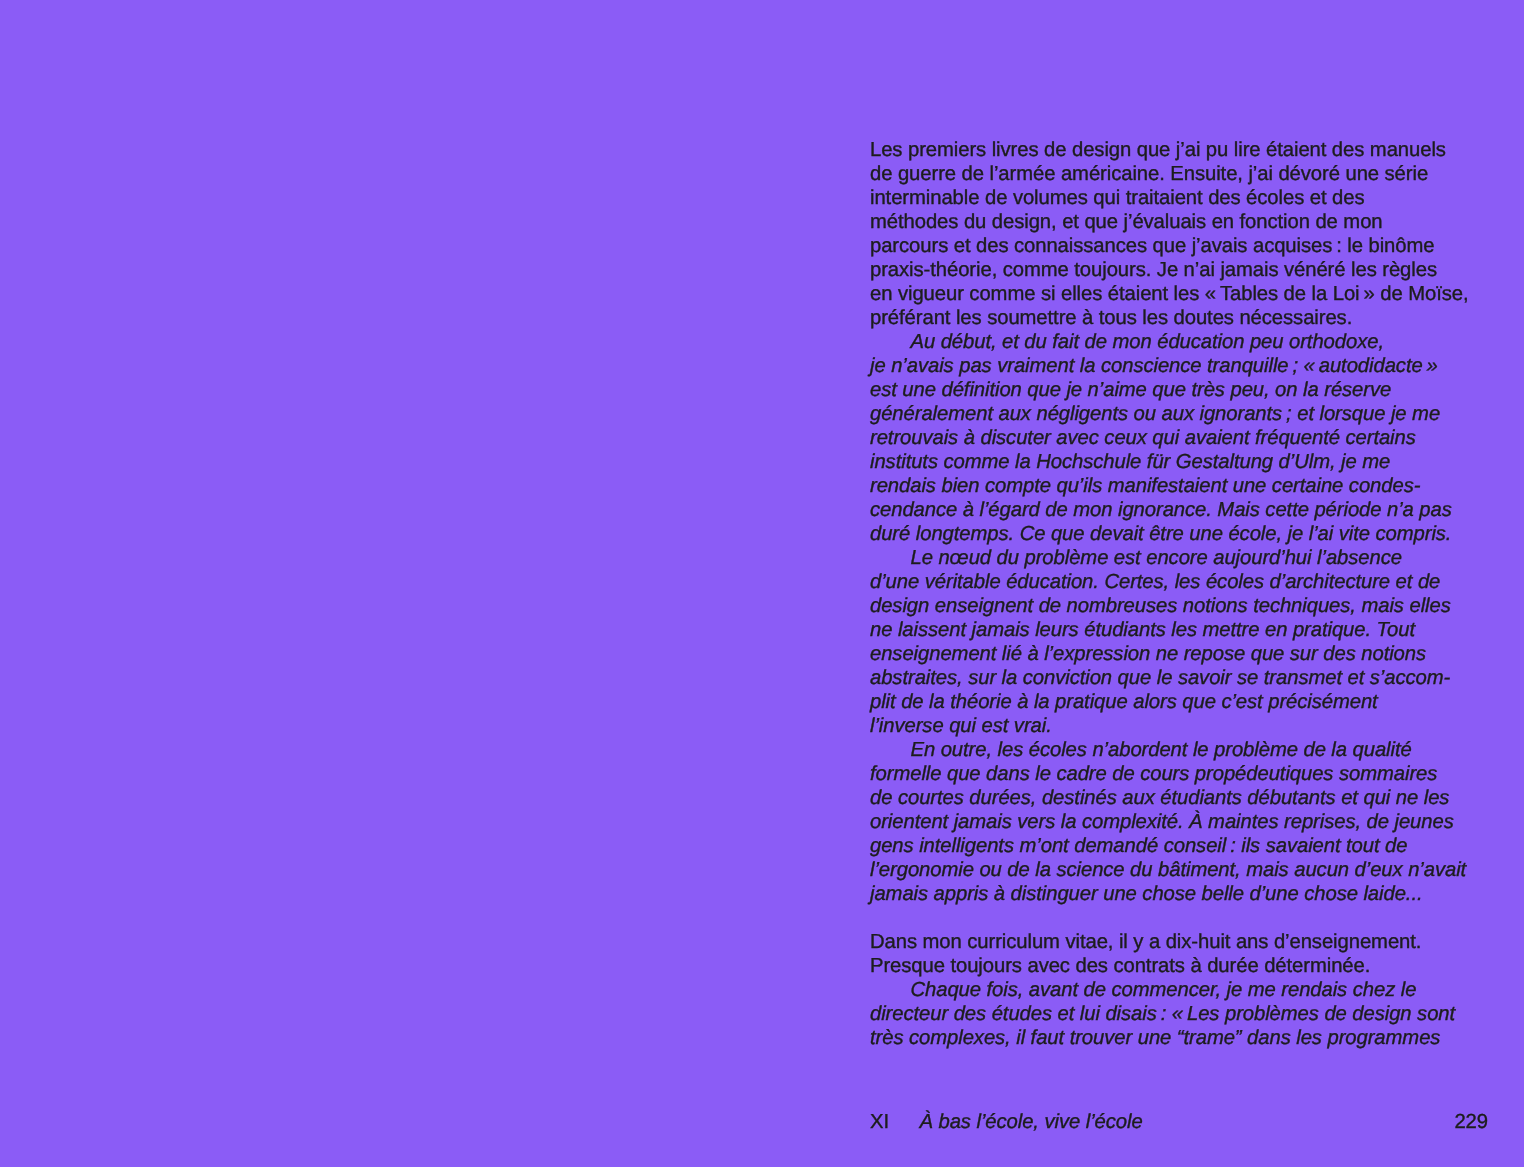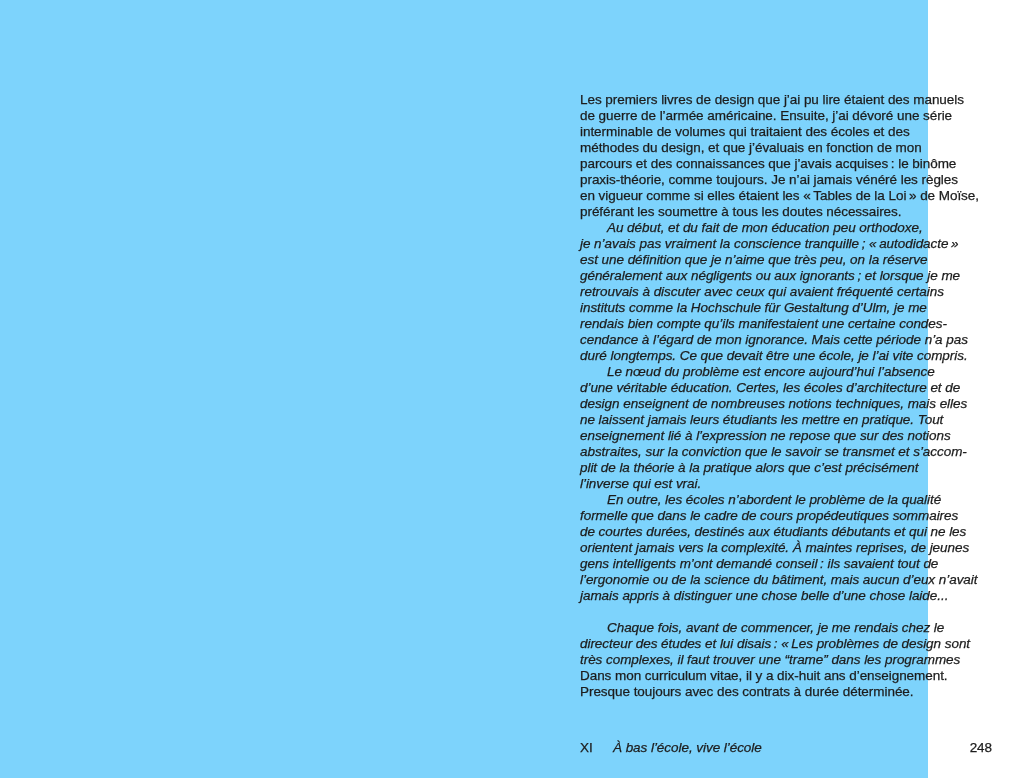--- a/index.html
+++ b/index.html
@@ -7,23 +7,23 @@
     padding: 0;
     width: 1024px;
     height: 778px;
     background: #ffffff;
     font-family: "Liberation Sans", sans-serif;
     color: #1d1d1d;
     overflow: hidden;
   }
   .book-page {
     position: relative;
-    width: 928px;
+    width: 1016px;
     height: 778px;
-    background: #7dd3fc;
+    background: #8b5cf6;
   }
   .text-column {
     position: absolute;
     left: 580px;
     top: 92px;
     width: 412px;
     font-size: 13.5px;
     line-height: 16px;
     font-weight: 500;
     letter-spacing: -0.05px;
@@ -57,23 +57,23 @@
 
 <div class="book-page">
 
   <div class="text-column">
 
   <div class="para"><span>Les premiers livres de design que j’ai pu lire étaient des manuels</span><br><span>de guerre de l’armée américaine. Ensuite, j’ai dévoré une série</span><br><span>interminable de volumes qui traitaient des écoles et des</span><br><span>méthodes du design, et que j’évaluais en fonction de mon</span><br><span>parcours et des connaissances que j’avais acquises : le binôme</span><br><span>praxis-théorie, comme toujours. Je n’ai jamais vénéré les règles</span><br><span>en vigueur comme si elles étaient les « Tables de la Loi » de Moïse,</span><br><span>préférant les soumettre à tous les doutes nécessaires.</span></div>
       <div class="para indent"><span>Au début, et du fait de mon éducation peu orthodoxe,</span><br><span>je n’avais pas vraiment la conscience tranquille ; « autodidacte »</span><br><span>est une définition que je n’aime que très peu, on la réserve</span><br><span>généralement aux négligents ou aux ignorants ; et lorsque je me</span><br><span>retrouvais à discuter avec ceux qui avaient fréquenté certains</span><br><span>instituts comme la Hochschule für Gestaltung d’Ulm, je me</span><br><span>rendais bien compte qu’ils manifestaient une certaine condes-</span><br><span>cendance à l’égard de mon ignorance. Mais cette période n’a pas</span><br><span>duré longtemps. Ce que devait être une école, je l’ai vite compris.</span></div>
       <div class="para indent"><span>Le nœud du problème est encore aujourd’hui l’absence</span><br><span>d’une véritable éducation. Certes, les écoles d’architecture et de</span><br><span>design enseignent de nombreuses notions techniques, mais elles</span><br><span>ne laissent jamais leurs étudiants les mettre en pratique. Tout</span><br><span>enseignement lié à l’expression ne repose que sur des notions</span><br><span>abstraites, sur la conviction que le savoir se transmet et s’accom-</span><br><span>plit de la théorie à la pratique alors que c’est précisément</span><br><span>l’inverse qui est vrai.</span></div>
       <div class="para indent"><span>En outre, les écoles n’abordent le problème de la qualité</span><br><span>formelle que dans le cadre de cours propédeutiques sommaires</span><br><span>de courtes durées, destinés aux étudiants débutants et qui ne les</span><br><span>orientent jamais vers la complexité. À maintes reprises, de jeunes</span><br><span>gens intelligents m’ont demandé conseil : ils savaient tout de</span><br><span>l’ergonomie ou de la science du bâtiment, mais aucun d’eux n’avait</span><br><span>jamais appris à distinguer une chose belle d’une chose laide...</span></div>
       <div class="para-spacer"></div>
+      <div class="para"><span>Dans mon curriculum vitae, il y a dix-huit ans d’enseignement.</span><br><span>Presque toujours avec des contrats à durée déterminée.</span></div>
       <div class="para indent"><span>Chaque fois, avant de commencer, je me rendais chez le</span><br><span>directeur des études et lui disais : « Les problèmes de design sont</span><br><span>très complexes, il faut trouver une “trame” dans les programmes</span></div>
-      <div class="para"><span>Dans mon curriculum vitae, il y a dix-huit ans d’enseignement.</span><br><span>Presque toujours avec des contrats à durée déterminée.</span></div>
     </div>
 
   <div class="footer">
     <span class="chapter-number">XI</span>
     <span class="chapter-title">À bas l’école, vive l’école</span>
-    <span class="page-number">248</span>
+    <span class="page-number">229</span>
   </div>
 
 </div>
 
 </body></html>

